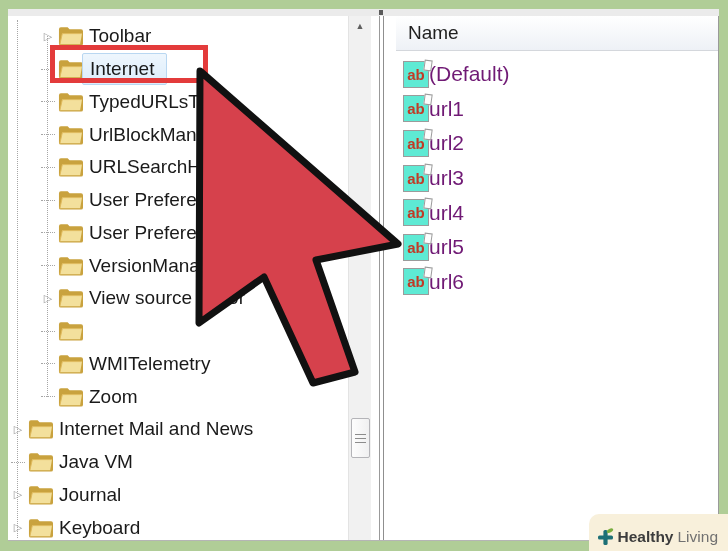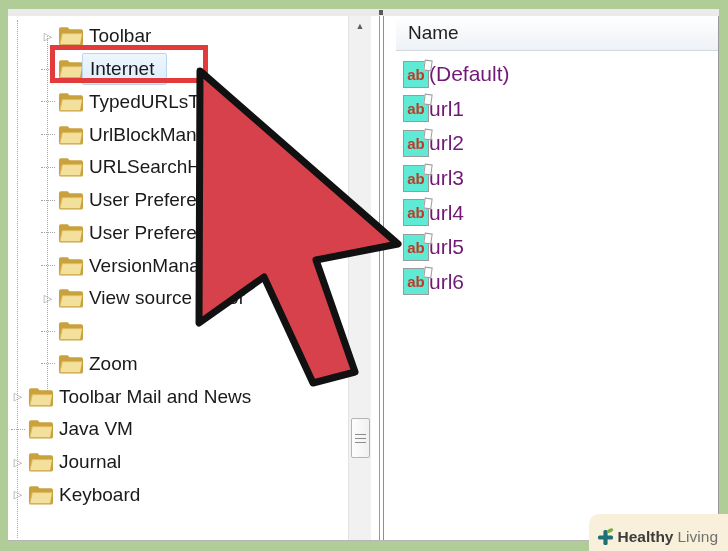--- a/index.html
+++ b/index.html
@@ -218,34 +218,47 @@
           <div class="tree-row lvl2">
     <span class="slot stub">
       <span class="expander"></span>
     </span>
     <svg class="folder" width="25" height="20" viewBox="0 0 26 20">
       <path d="M1 3 q0-2 2-2 h7 l2 2 h12 q2 0 2 2 v13 q0 2 -2 2 H3 q-2 0 -2 -2 z" fill="#c9a23e"></path>
       <path d="M2 18.5 L4.5 7.5 H25 L23 18.5 z" fill="#f3e09c"></path>
       <path d="M2 18.5 L4.5 7.5 H25" fill="none" stroke="#e0ba5e" stroke-width="1"></path>
     </svg>
     <span class="row-inner">
+      <span class="tree-label">WMITelemetry</span>
+    </span>
+  </div>
+          <div class="tree-row lvl2">
+    <span class="slot stub">
+      <span class="expander"></span>
+    </span>
+    <svg class="folder" width="25" height="20" viewBox="0 0 26 20">
+      <path d="M1 3 q0-2 2-2 h7 l2 2 h12 q2 0 2 2 v13 q0 2 -2 2 H3 q-2 0 -2 -2 z" fill="#c9a23e"></path>
+      <path d="M2 18.5 L4.5 7.5 H25 L23 18.5 z" fill="#f3e09c"></path>
+      <path d="M2 18.5 L4.5 7.5 H25" fill="none" stroke="#e0ba5e" stroke-width="1"></path>
+    </svg>
+    <span class="row-inner">
       <span class="tree-label">Zoom</span>
     </span>
   </div>
           <div class="tree-row lvl1">
     <span class="slot">
       <span class="expander">▷</span>
     </span>
     <svg class="folder" width="25" height="20" viewBox="0 0 26 20">
       <path d="M1 3 q0-2 2-2 h7 l2 2 h12 q2 0 2 2 v13 q0 2 -2 2 H3 q-2 0 -2 -2 z" fill="#c9a23e"></path>
       <path d="M2 18.5 L4.5 7.5 H25 L23 18.5 z" fill="#f3e09c"></path>
       <path d="M2 18.5 L4.5 7.5 H25" fill="none" stroke="#e0ba5e" stroke-width="1"></path>
     </svg>
     <span class="row-inner">
-      <span class="tree-label">Toolbar Mail and News</span>
+      <span class="tree-label">Internet Mail and News</span>
     </span>
   </div>
           <div class="tree-row lvl1">
     <span class="slot stub">
       <span class="expander"></span>
     </span>
     <svg class="folder" width="25" height="20" viewBox="0 0 26 20">
       <path d="M1 3 q0-2 2-2 h7 l2 2 h12 q2 0 2 2 v13 q0 2 -2 2 H3 q-2 0 -2 -2 z" fill="#c9a23e"></path>
       <path d="M2 18.5 L4.5 7.5 H25 L23 18.5 z" fill="#f3e09c"></path>
       <path d="M2 18.5 L4.5 7.5 H25" fill="none" stroke="#e0ba5e" stroke-width="1"></path>

